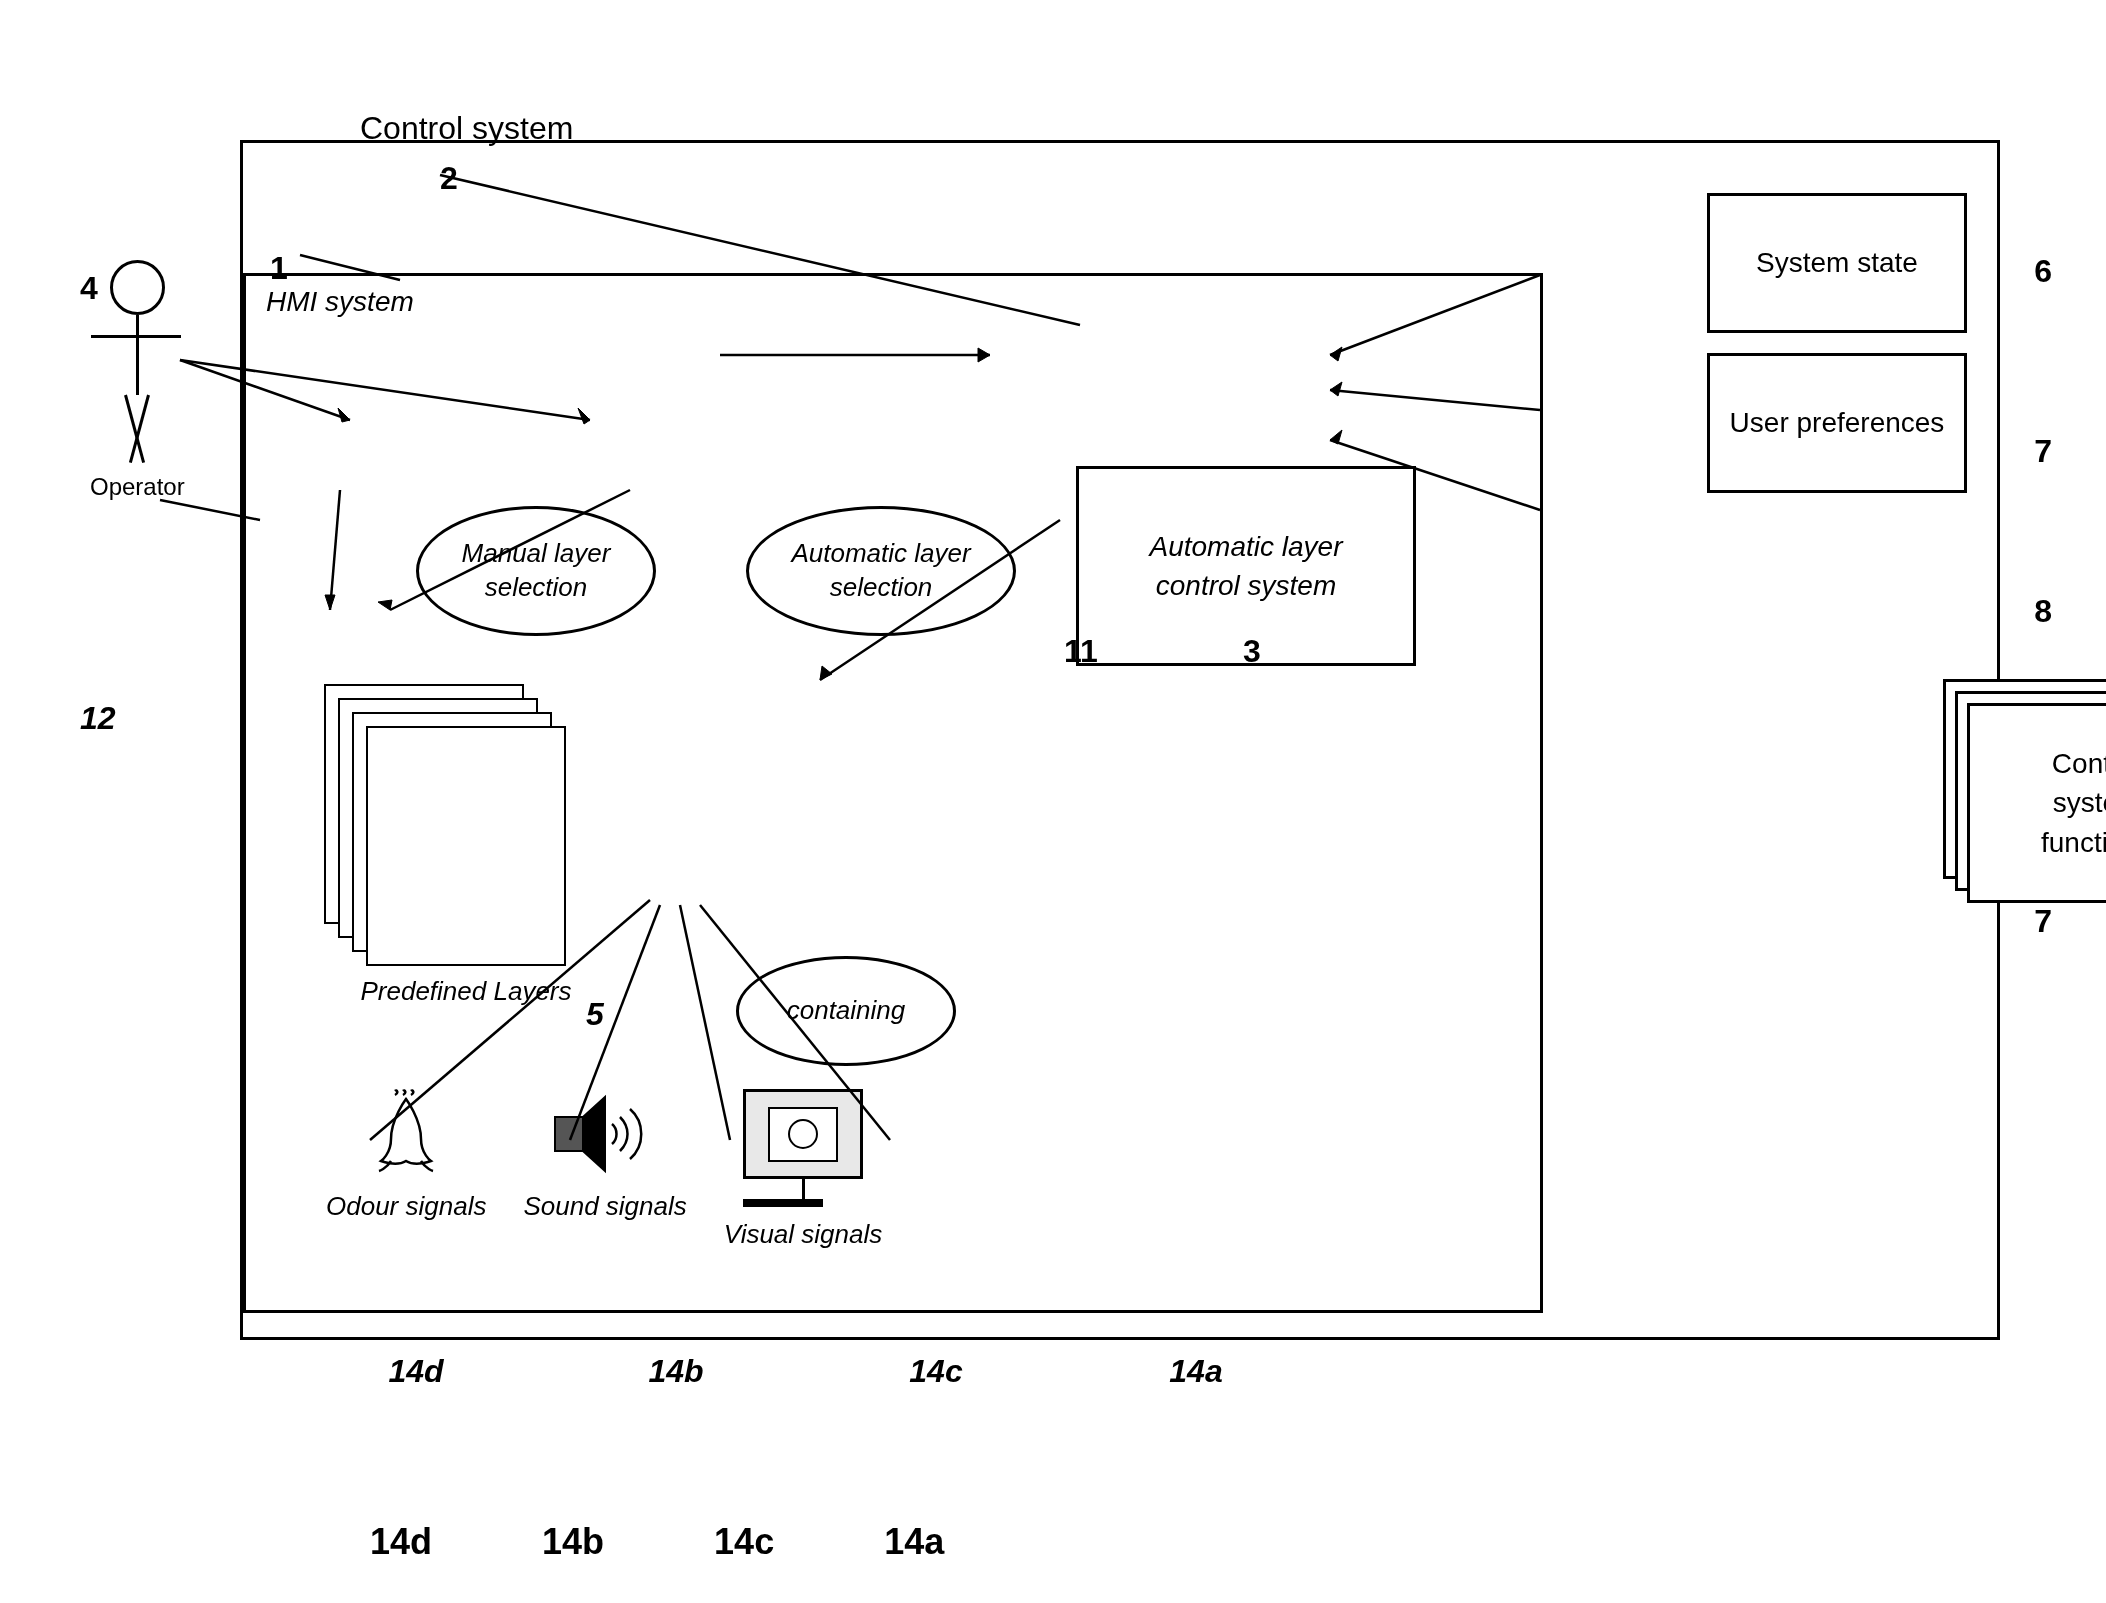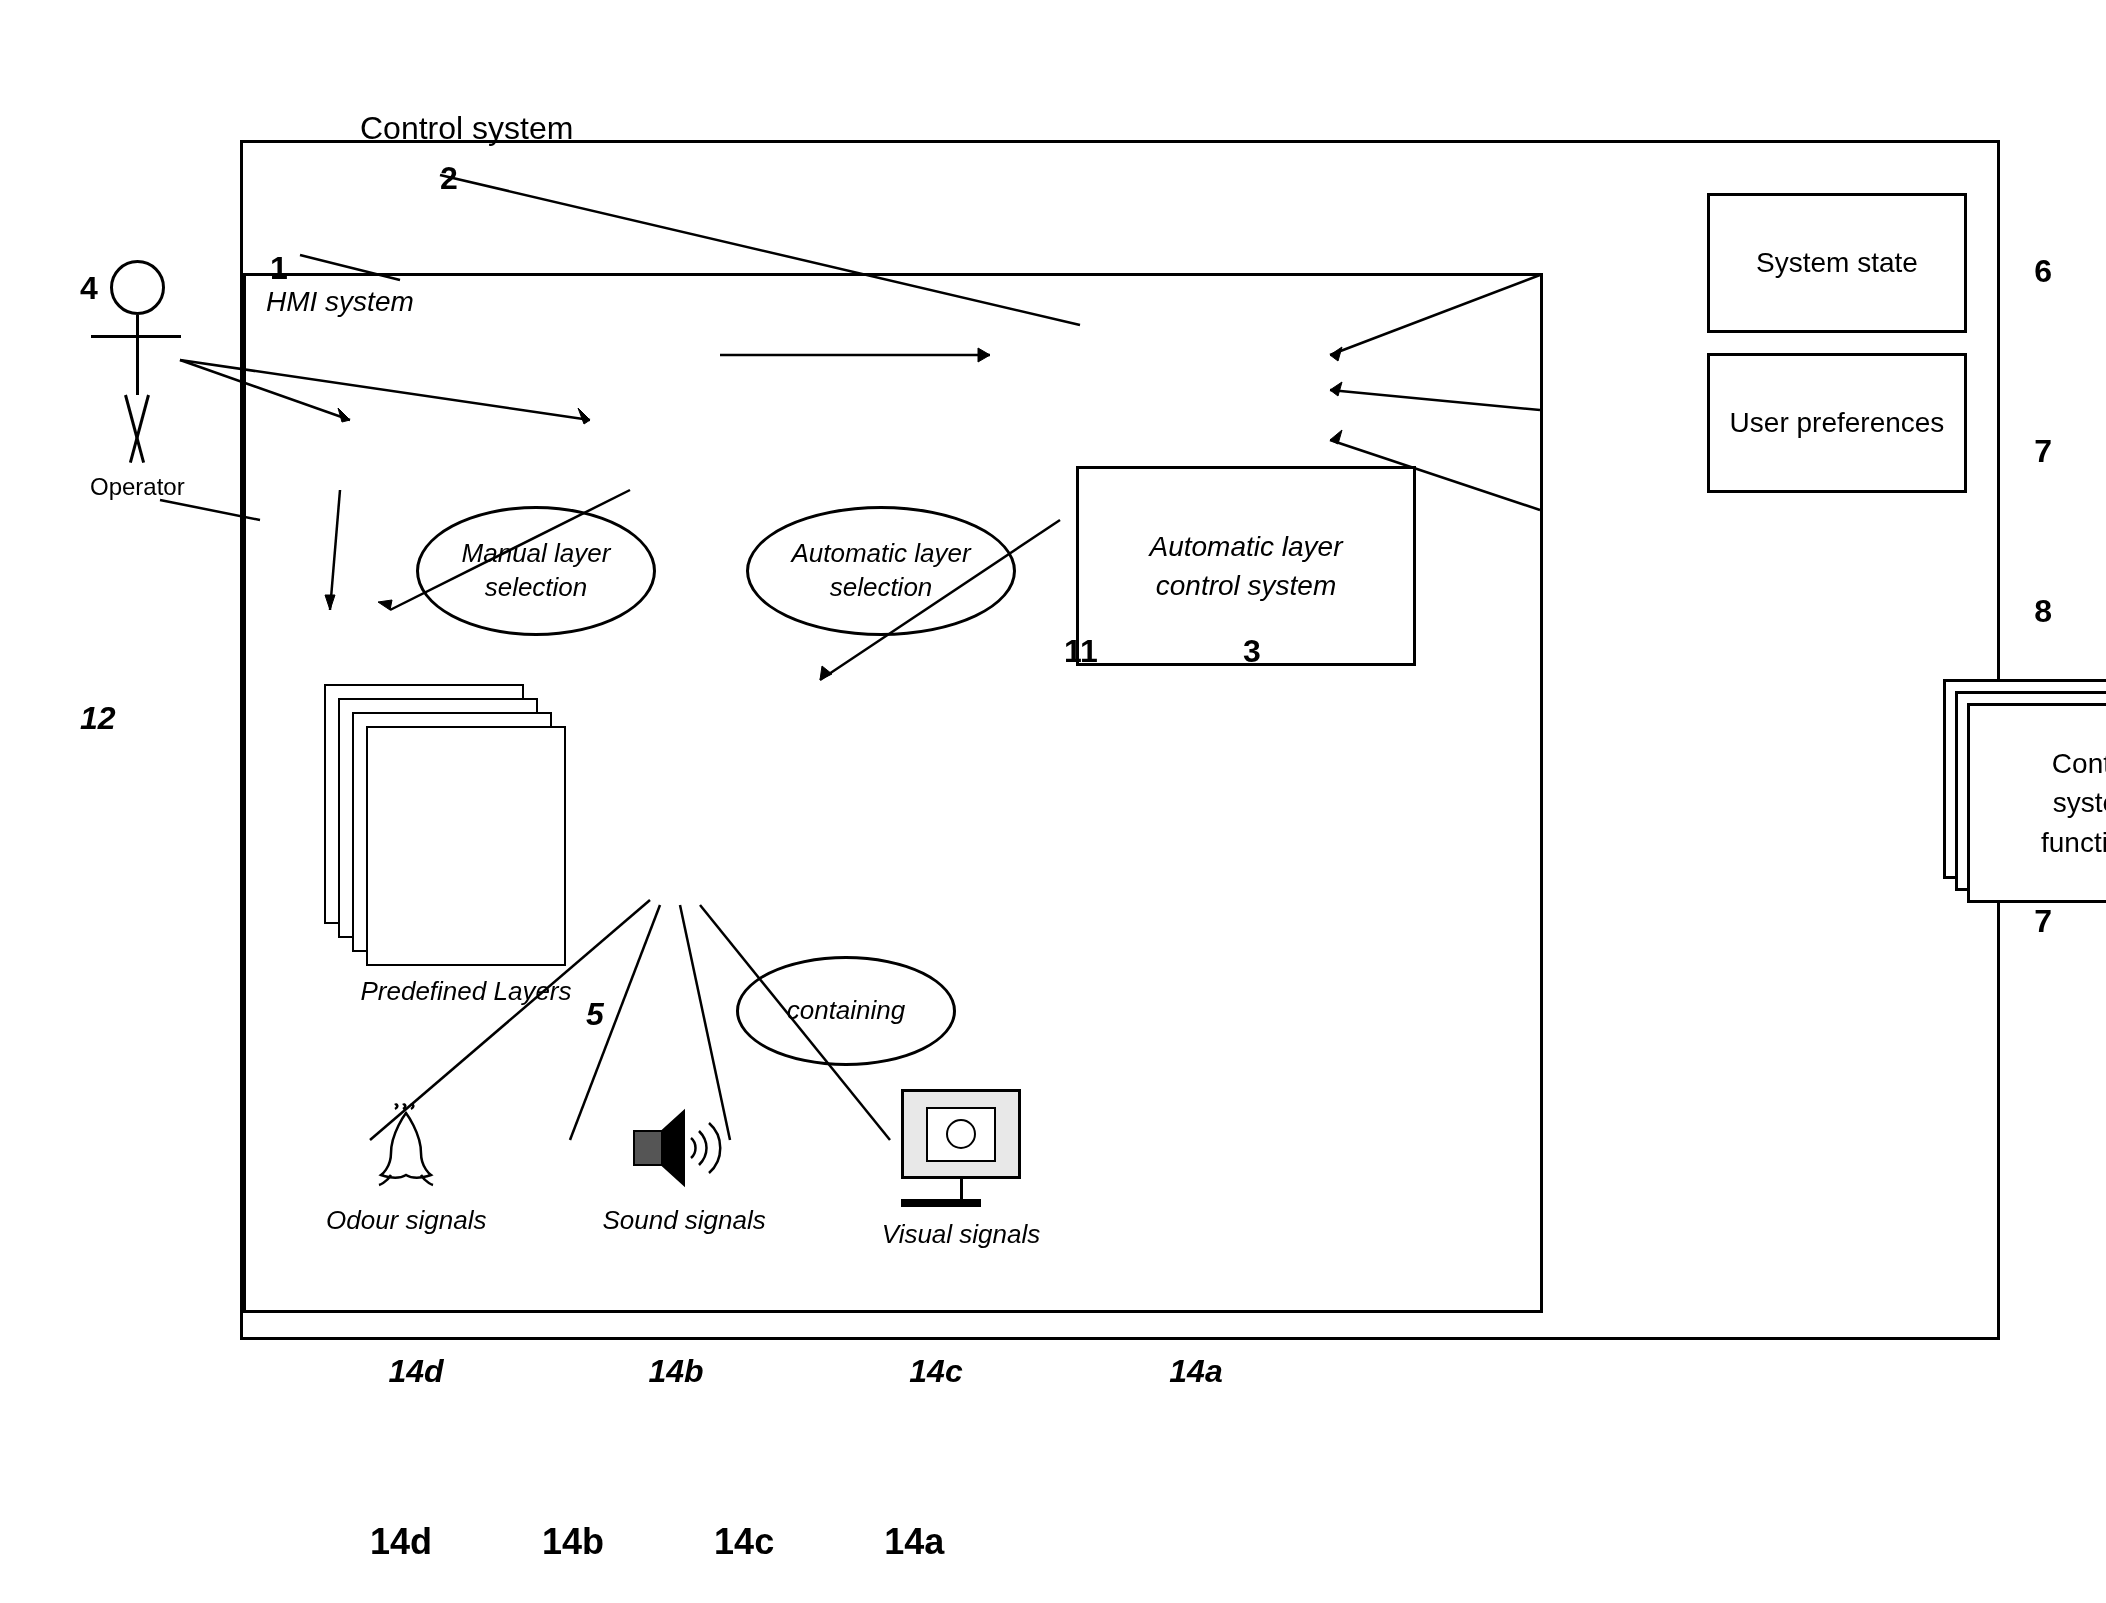--- a/index.html
+++ b/index.html
@@ -252,22 +252,22 @@
       text-align: center;
       font-size: 26px;
     }
 
     
     .signals-group {
       position: absolute;
       bottom: 60px;
       left: 80px;
       display: flex;
-      gap: 116px;
-      align-items: center;
+      gap: 37px;
+      align-items: flex-start;
     }
 
     .signal-item {
       display: flex;
       flex-direction: column;
       align-items: center;
       gap: 12px;
     }
 
     .signal-label {

